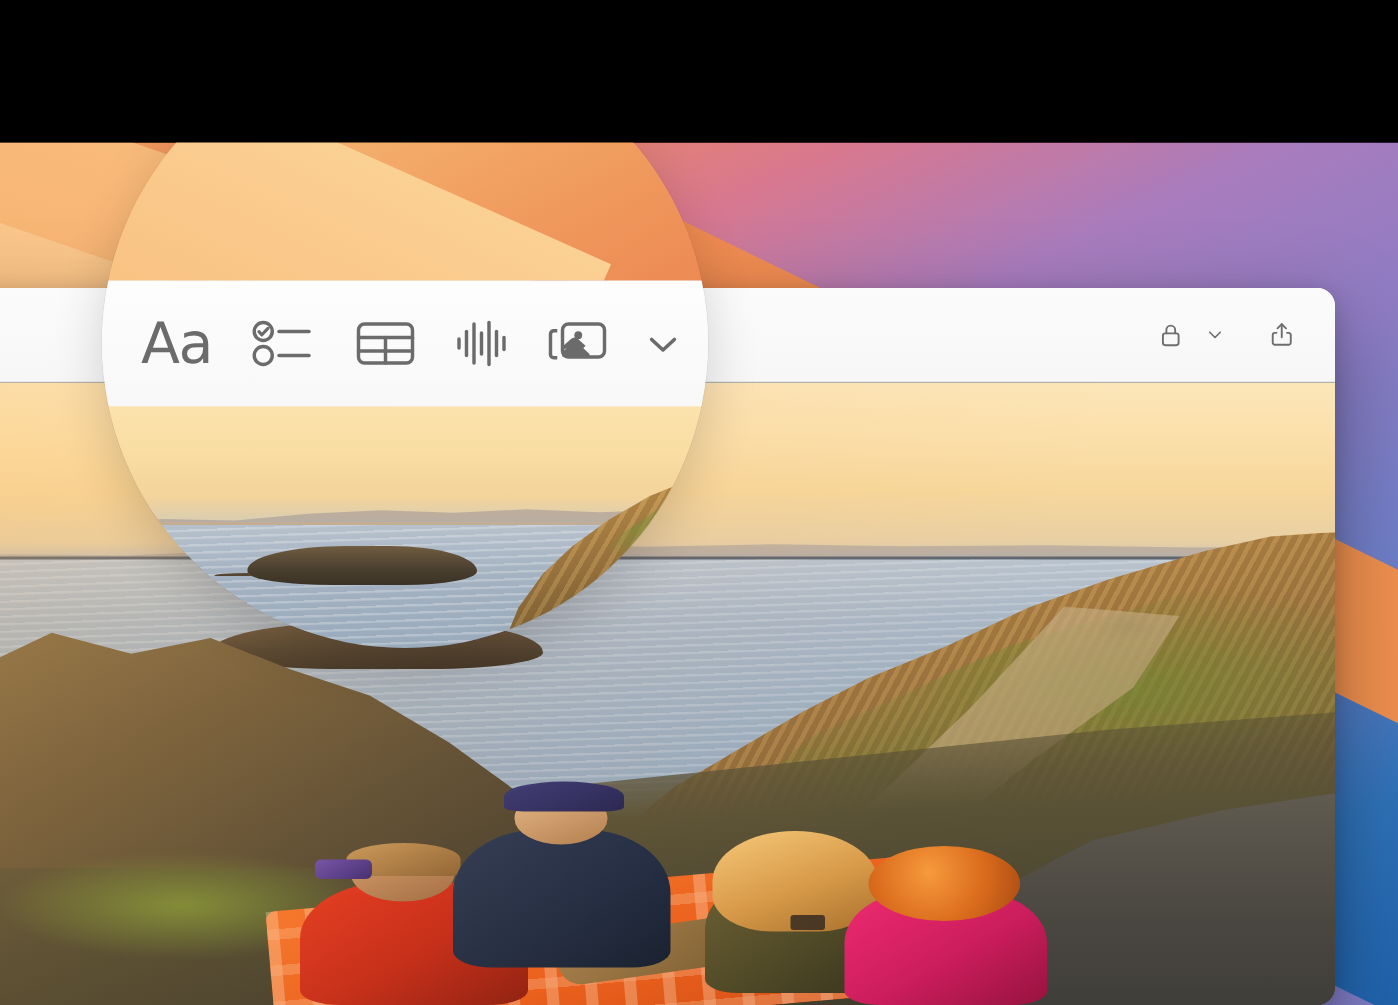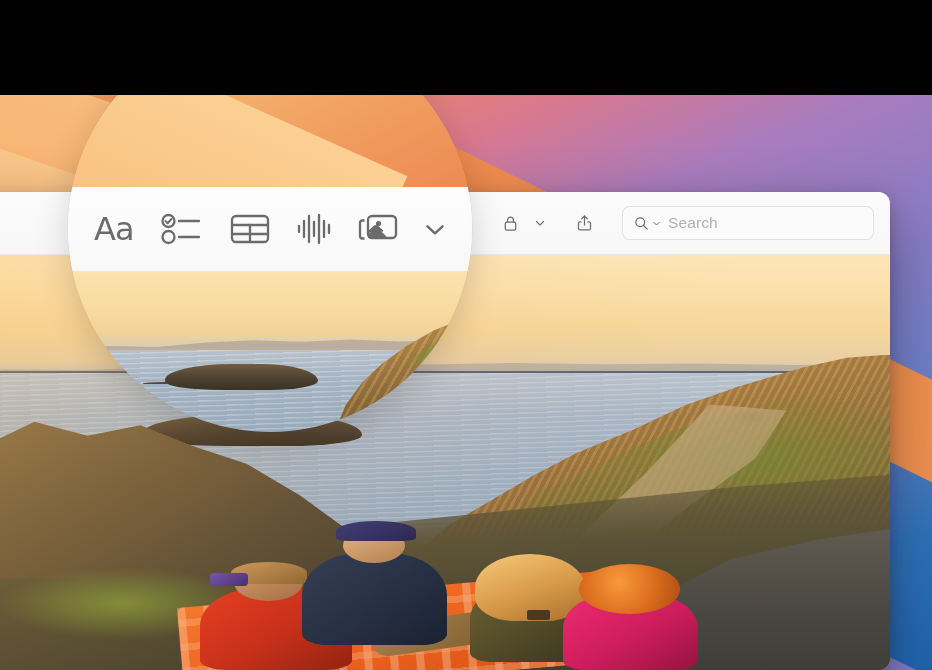--- a/index.html
+++ b/index.html
@@ -357,21 +357,21 @@
     display: flex; align-items: center;
     padding-left: 26px;
     gap: 26px;
   }
   .lp-icon {
     color: #6b6b6b;
     display: flex; align-items: center; justify-content: center;
     flex: none;
   }
   .lp-aa {
-    font-size: 32px;
+    font-size: 38px;
     color: #6b6b6b;
     letter-spacing: -1px;
     line-height: 1;
     font-family: "DejaVu Sans", sans-serif;
     font-weight: 400;
   }
   .lp-chev { color: #6b6b6b; display: flex; align-items: center; margin-left: -6px; }
 
   
   .lp-photo {
@@ -466,34 +466,20 @@
       </div>
 
       <div class="tb-icon" style="margin-left:14px">
         <svg width="19" height="20" viewBox="0 0 24 24" fill="none" stroke="currentColor" stroke-width="1.6" stroke-linecap="round" stroke-linejoin="round">
           <path d="M7.6 10.6H6.2A1.8 1.8 0 0 0 4.4 12.4v6.4a1.8 1.8 0 0 0 1.8 1.8h11.6a1.8 1.8 0 0 0 1.8-1.8v-6.4a1.8 1.8 0 0 0-1.8-1.8h-1.4"></path>
           <path d="M12 14.4V3.4"></path>
           <path d="M8.4 6.8L12 3.2l3.6 3.6"></path>
         </svg>
       </div>
 
-      <div class="searchfield">
-        <span class="sf-icon">
-          <svg width="17" height="17" viewBox="0 0 24 24" fill="none" stroke="currentColor" stroke-width="1.8" stroke-linecap="round" stroke-linejoin="round">
-            <circle cx="10.2" cy="10.2" r="6.2"></circle>
-            <path d="M14.8 14.8L20 20"></path>
-          </svg>
-        </span>
-        <span class="sf-icon" style="margin-left:-5px">
-          <svg width="9" height="9" viewBox="0 0 24 24" fill="none" stroke="currentColor" stroke-width="2.6" stroke-linecap="round" stroke-linejoin="round">
-            <path d="M5 9l7 7 7-7"></path>
-          </svg>
-        </span>
-        <span class="sf-text">Search</span>
-      </div>
     </div>
 
     <div class="photo">
       <div class="ph-sky"></div>
       <div class="ph-hills"></div>
       <div class="ph-sea"></div>
       <div class="ph-sea-shimmer"></div>
       <div class="ph-island"></div>
       <div class="ph-cliff"></div>
       <div class="ph-cliff-tex"></div>

